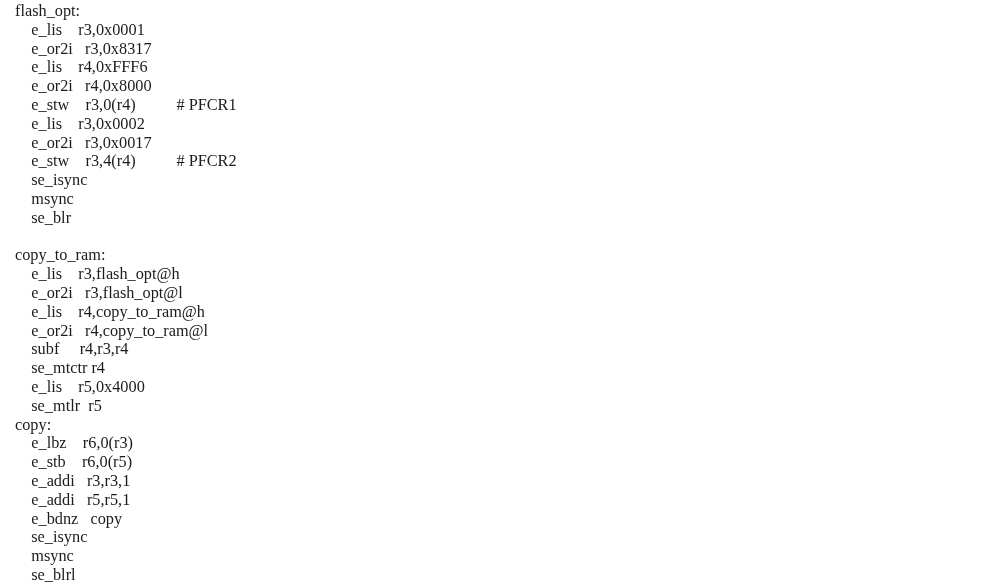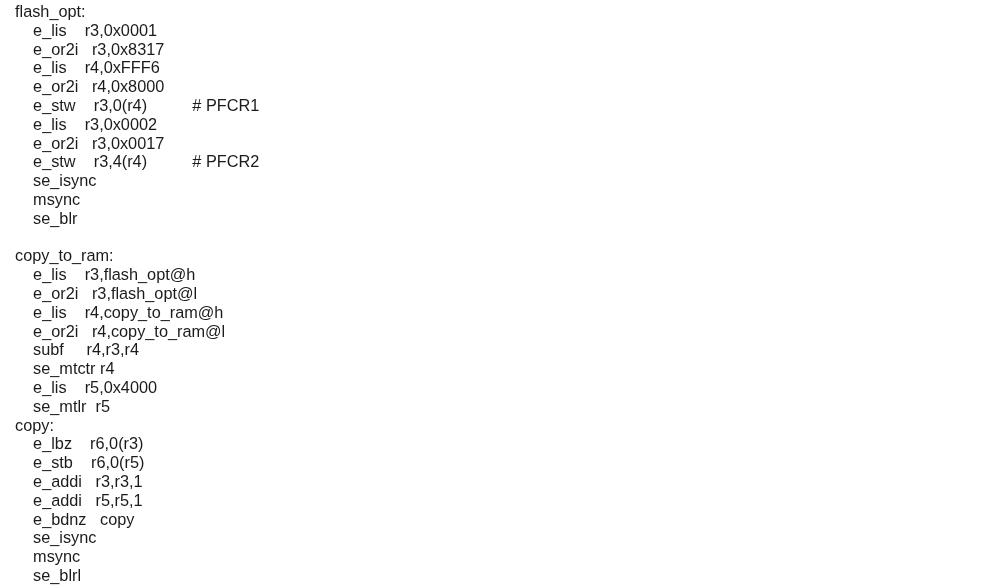--- a/index.html
+++ b/index.html
@@ -14,21 +14,21 @@
     overflow: hidden;
     font-family: "DejaVu Sans Mono", "Liberation Mono", monospace;
   }
   #code-listing {
     position: absolute;
     left: 15px;
     top: 2px;
     margin: 0;
     padding: 0;
     color: #1b1b1b;
-    font-family: Liberation Sans, sans-serif;
+    font-family: Liberation Serif, serif;
     font-size: 16.3px;
     line-height: 18.8px;
     letter-spacing: 0px;
     white-space: pre;
     tab-size: 4;
   }
   .code-line {
     display: block;
     height: 18.8px;
     white-space: pre;

